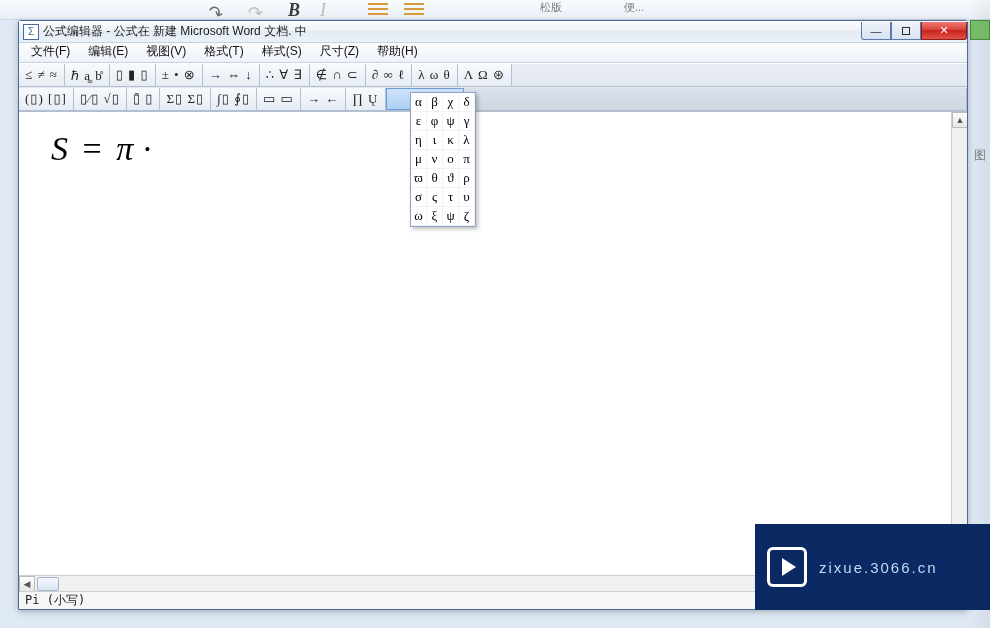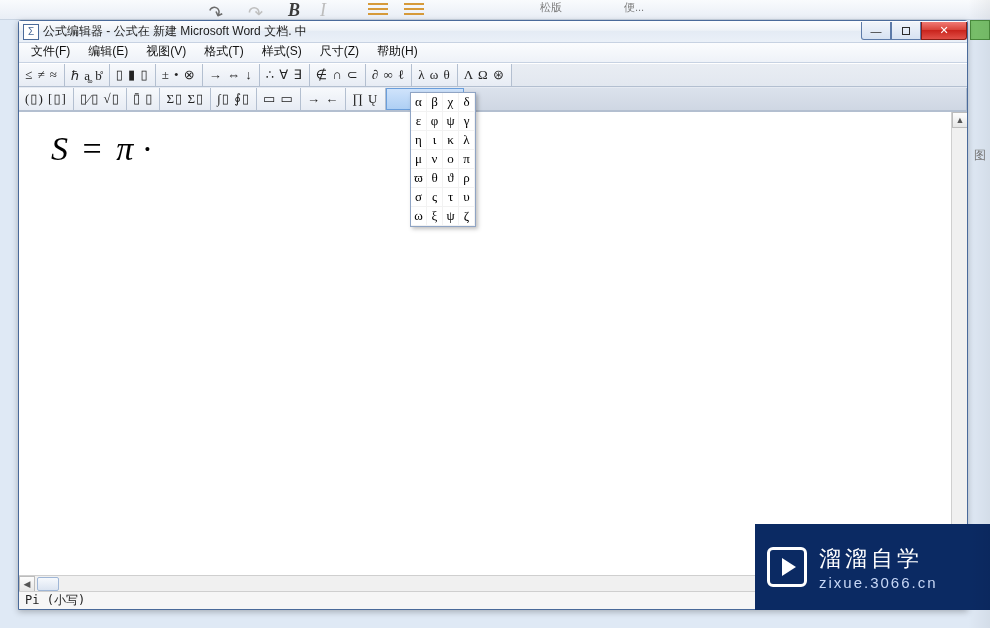--- a/index.html
+++ b/index.html
@@ -283,18 +283,17 @@
     <span>υ</span>
     <span>ω</span>
     <span>ξ</span>
     <span>ψ</span>
     <span>ζ</span>
   </div>
 
 <div class="watermark">
   <div class="play"></div>
   <div class="txt">
-    <span class="ch">溜溜自学</span>
     <span class="en">zixue.3066.cn</span>
   </div>
 </div>
 
 <div class="rightshadow"></div>
 
 </body></html>

